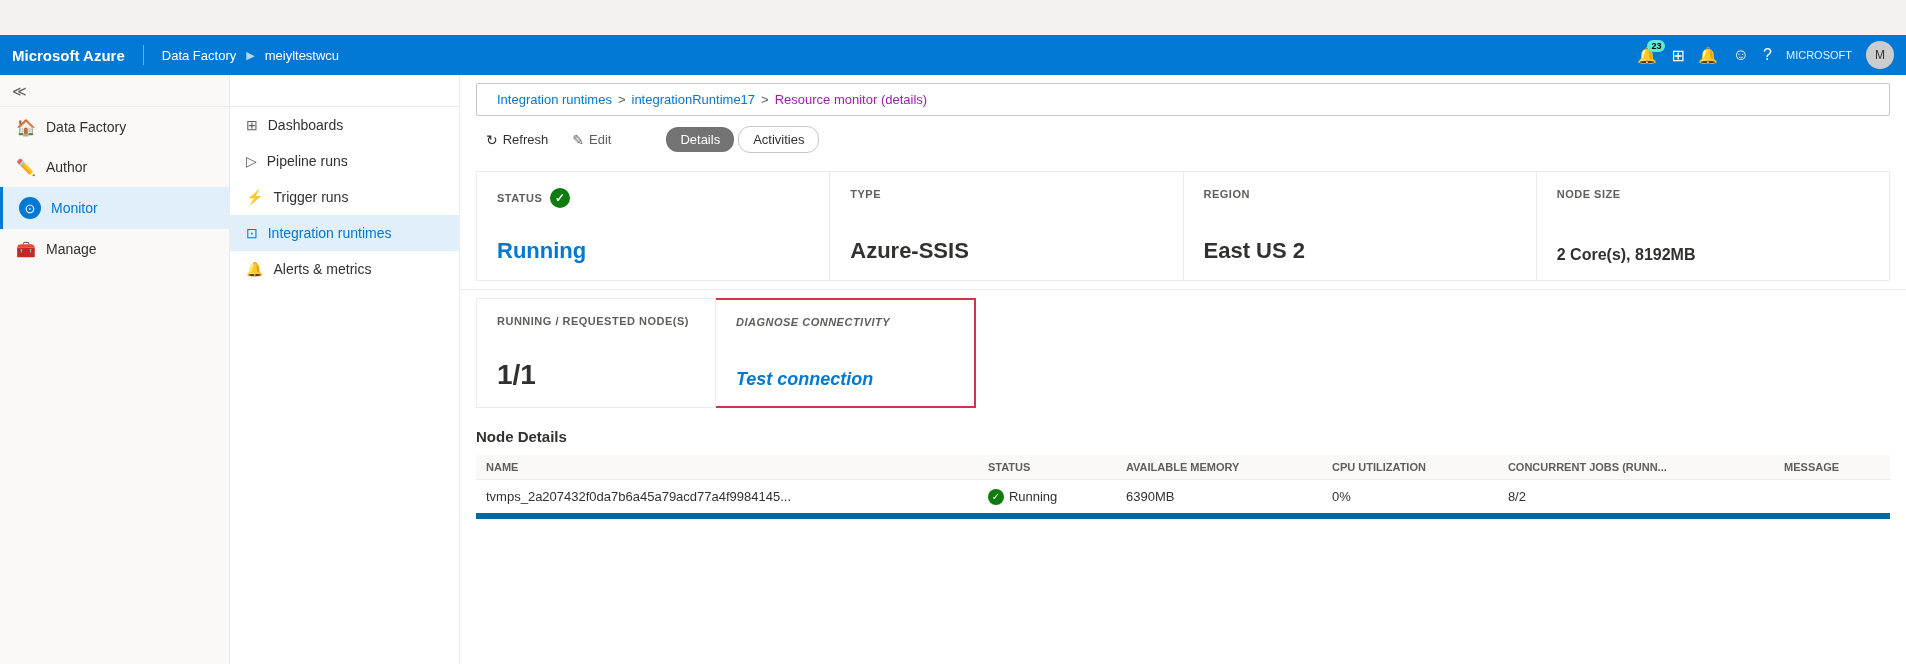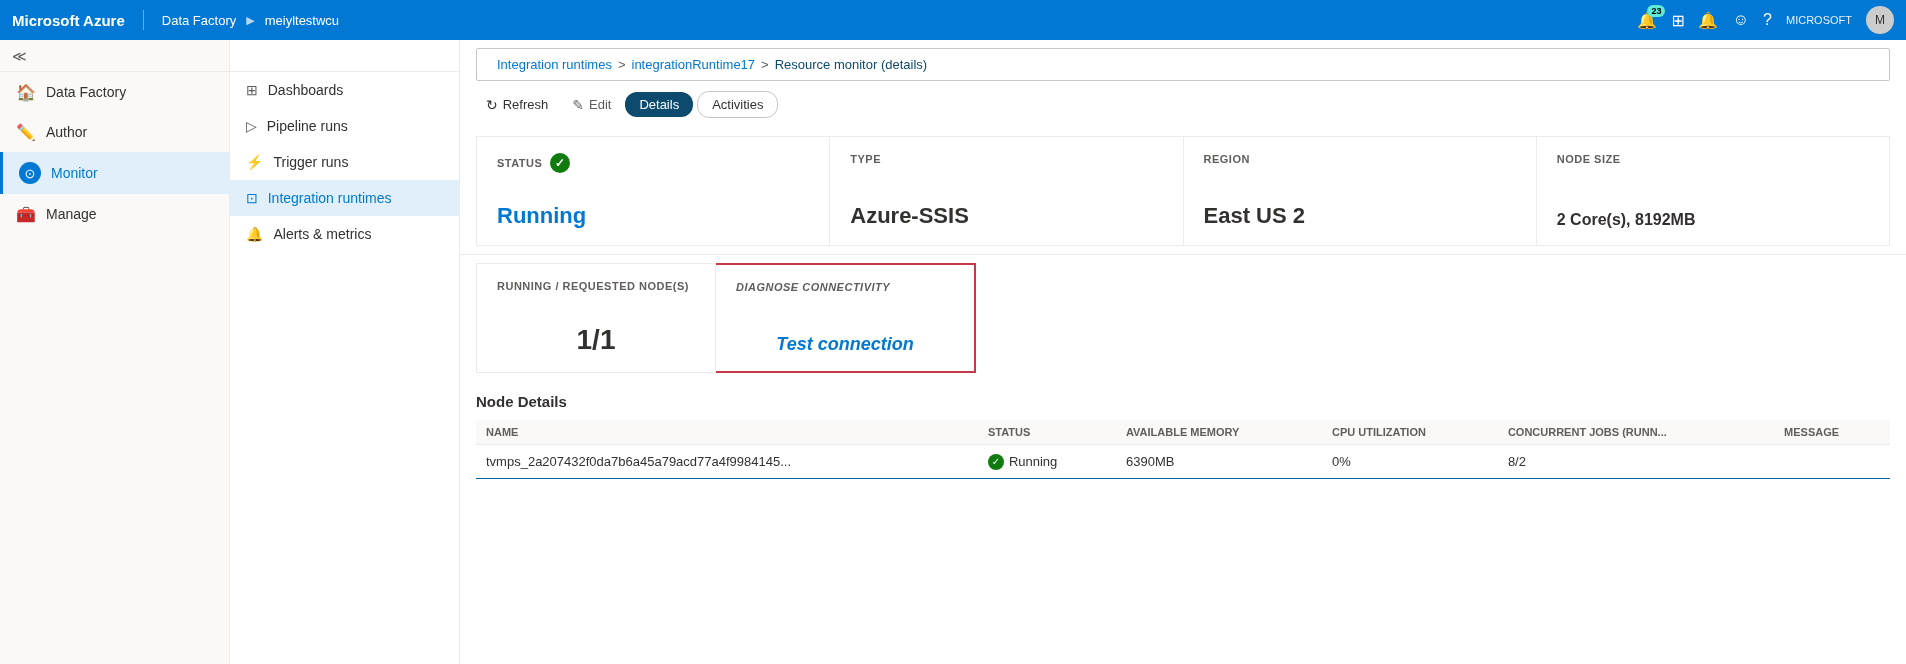--- a/index.html
+++ b/index.html
@@ -9,20 +9,21 @@
     
     .topbar {
       height: 40px;
       background: #0078d4;
       display: flex;
       align-items: center;
       padding: 5px 12px;
       flex-shrink: 0;
       gap: 10px;
       color: white;
+      margin-top: 35px;
     }
     .topbar-divider {
       width: 1px;
       height: 20px;
       background: rgba(255,255,255,0.4);
       margin: 0 8px;
     }
     .topbar-right {
       margin-left: auto;
       display: flex;
@@ -191,22 +192,23 @@
       border-radius: 2px;
     }
     .tab-btn {
       padding: 5px 14px;
       font-size: 13px;
       border: none;
       cursor: pointer;
       border-radius: 12px;
     }
     .tab-btn.active {
-      background: #0c4a6e;
+      background: #737373;
       color: white;
+      margin-left: 41px;
     }
     .tab-btn.inactive {
       background: transparent;
       color: #323130;
       border: 1px solid #c8c6c4;
     }
 
     
     .cards-row {
       display: flex;
@@ -252,21 +254,20 @@
       color: white;
       font-size: 12px;
     }
 
     
     .cards-row2 {
       display: flex;
       padding: 0 16px 8px;
       gap: 0;
       margin-top: 8px;
-      text-align: center;
     }
     .card2 {
       border: 1px solid #edebe9;
       padding: 16px 20px;
       min-height: 110px;
       min-width: 240px;
       display: flex;
       flex-direction: column;
       justify-content: space-between;
     }
@@ -295,21 +296,21 @@
       font-weight: 600;
       color: #605e5c;
       text-transform: uppercase;
       padding: 6px 10px;
       border-bottom: 1px solid #edebe9;
       background: #faf9f8;
     }
     .node-table td {
       padding: 8px 10px;
       color: #323130;
-      border-bottom: 1px solid #0369a1;
+      border-bottom: 6px solid #0369a1;
     }
     .running-badge {
       display: inline-flex;
       align-items: center;
       gap: 5px;
       font-size: 13px;
     }
   </style>
 </head>
 <body>
@@ -386,21 +387,21 @@
     </div>
   </div>
 
   <div class="content-area">
 
     <div class="breadcrumb-bar">
       <span style="color:#0078d4;cursor:pointer;">Integration runtimes</span>
       <span style="color:#605e5c;">&gt;</span>
       <span style="color:#0078d4;cursor:pointer;">integrationRuntime17</span>
       <span style="color:#605e5c;">&gt;</span>
-      <span style="color:#0c4a6e;">Resource monitor (details)</span>
+      <span style="color:#a21caf;">Resource monitor (details)</span>
     </div>
 
     <div class="toolbar">
       <button class="toolbar-btn">
         <span style="font-size:14px;">↻</span>
         <span>Refresh</span>
       </button>
       <button class="toolbar-btn">
         <span style="font-size:14px;color:#605e5c;">✎</span>
         <span style="color:#605e5c;">Edit</span>

